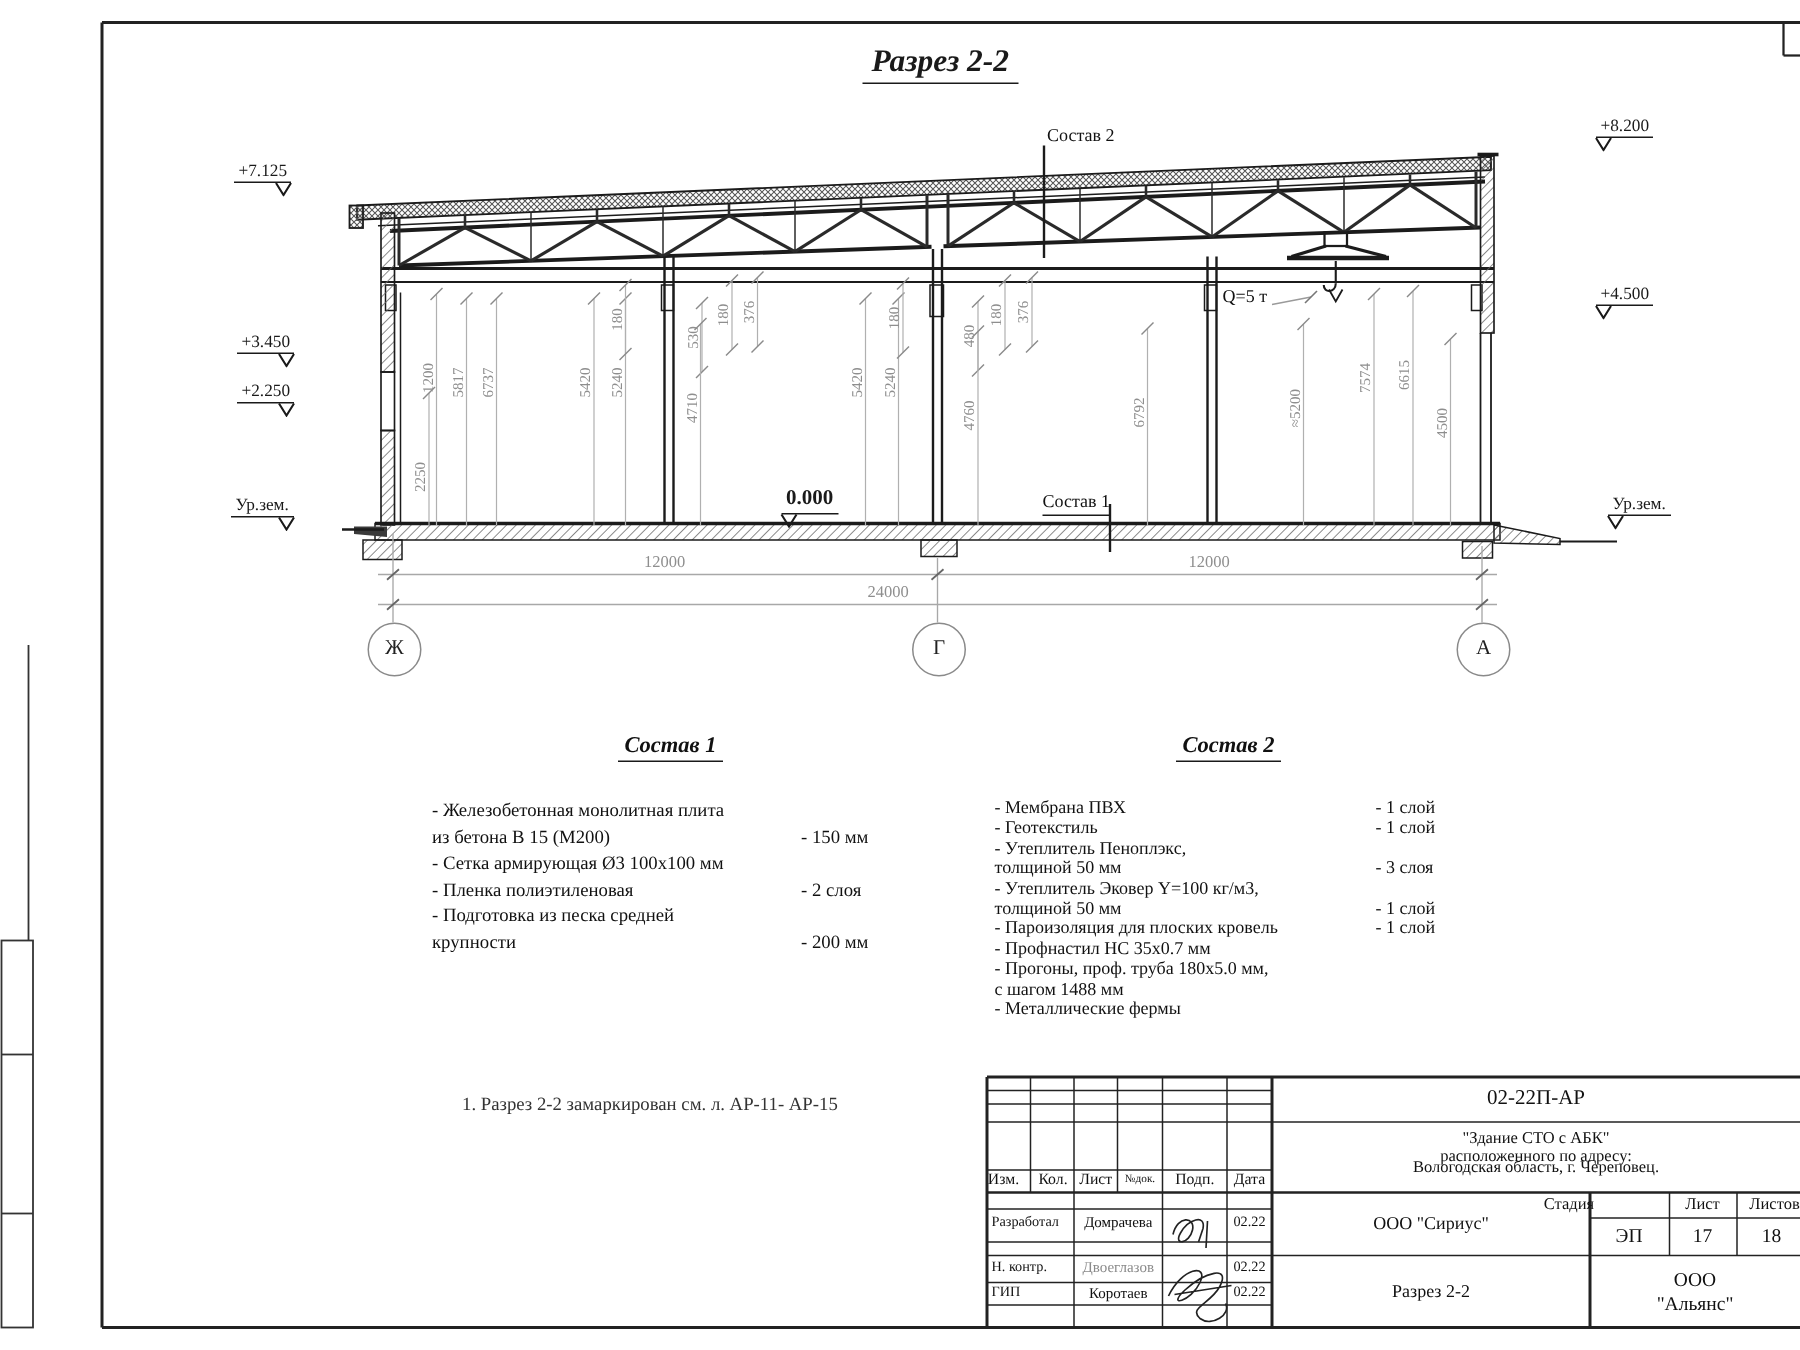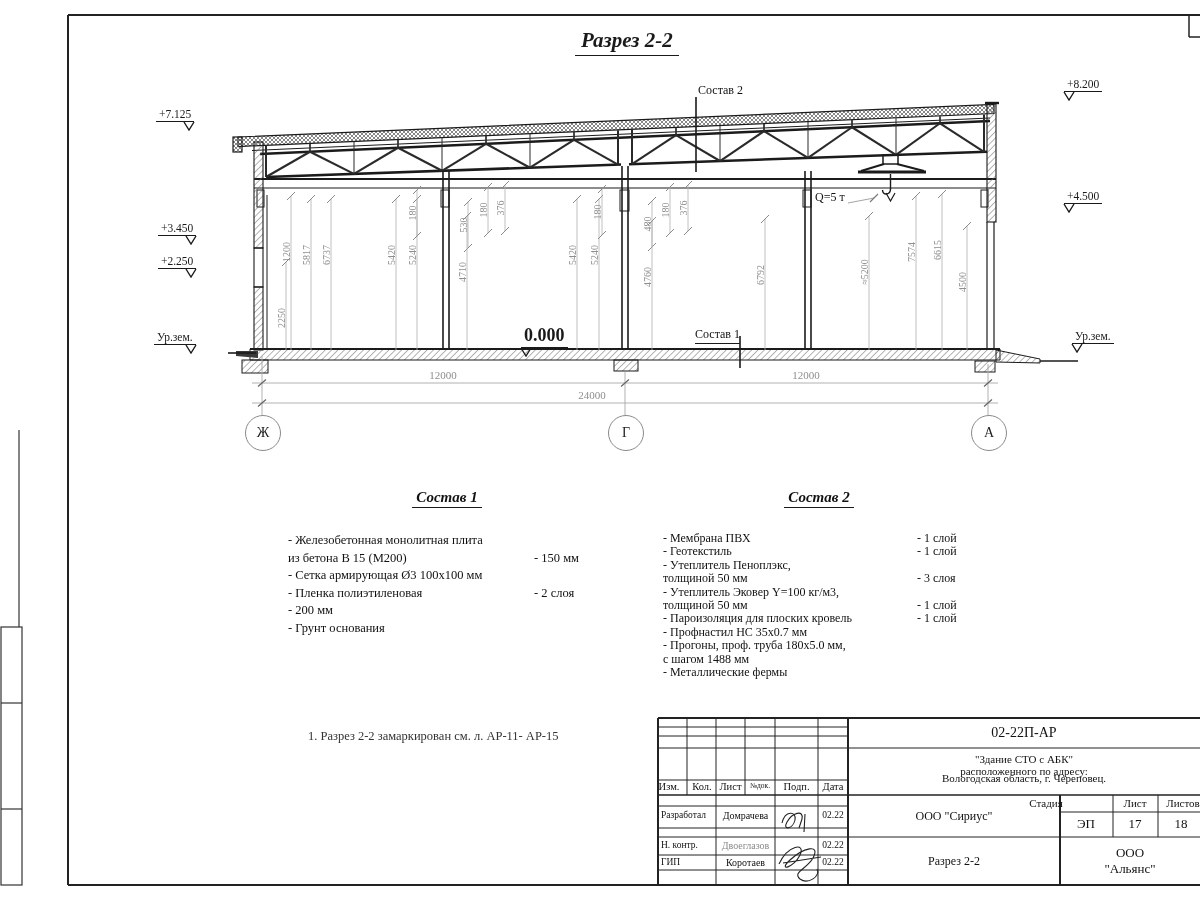--- a/index.html
+++ b/index.html
@@ -269,21 +269,21 @@
   </svg>
 
   <div class="abs title" style="left:575px;top:28px;">
     <span>Разрез 2-2</span>
   </div>
 
   <div class="abs lbl" style="left:698px;top:83px;">Состав 2</div>
   <div class="abs lbl" style="left:695px;top:327px;border-bottom:1px solid #1a1a1a;padding-bottom:1px;">Состав 1</div>
   <div class="abs lbl" style="left:815px;top:190px;">Q=5 т</div>
 
-  <div class="elev al" style="left:521px;top:325px;font-weight:bold;font-size:18px;"><span>0.000</span>
+  <div class="elev al" style="left:521px;top:325px;font-weight:bold;font-size:14px;"><span>0.000</span>
        <svg viewBox="0 0 12 10">
         <polyline points="1,1 6,9 11,1" fill="none" stroke="#1a1a1a" stroke-width="1.4"></polyline>
       </svg>
   </div>
 
   <div id="elevs">
       <div class="elev ar" style="left: 156px; top: 108px;">+7.125<svg viewBox="0 0 12 10">
           <polyline points="1,1 6,9 11,1" fill="none" stroke="#1a1a1a" stroke-width="1.4"></polyline>
         </svg></div>
       <div class="elev ar" style="left: 158px; top: 222px;">+3.450<svg viewBox="0 0 12 10">
@@ -351,25 +351,23 @@
         </div>
         <div class="srow" style="">
           <div class="t" style="">- Сетка армирующая Ø3 100х100 мм</div>
           <div class="v" style=""></div>
         </div>
         <div class="srow" style="">
           <div class="t" style="">- Пленка полиэтиленовая</div>
           <div class="v" style="">-  2 слоя</div>
         </div>
         <div class="srow" style="">
+          <div class="t" style="">- Подготовка из песка средней
+  крупности</div>
           <div class="v" style="">- 200 мм</div>
-        </div>
-        <div class="srow" style="">
-          <div class="t" style="">- Грунт основания</div>
-          <div class="v" style=""></div>
         </div>
       </div>
   </div>
   <div class="sostav s2" style="left:663px;top:489px;width:312px;">
     <div class="hd"><span>Состав 2</span></div>
     <div id="s2rows">
         <div class="srow" style="">
           <div class="t" style="">- Мембрана ПВХ</div>
           <div class="v" style="">- 1 слой</div>
         </div>

